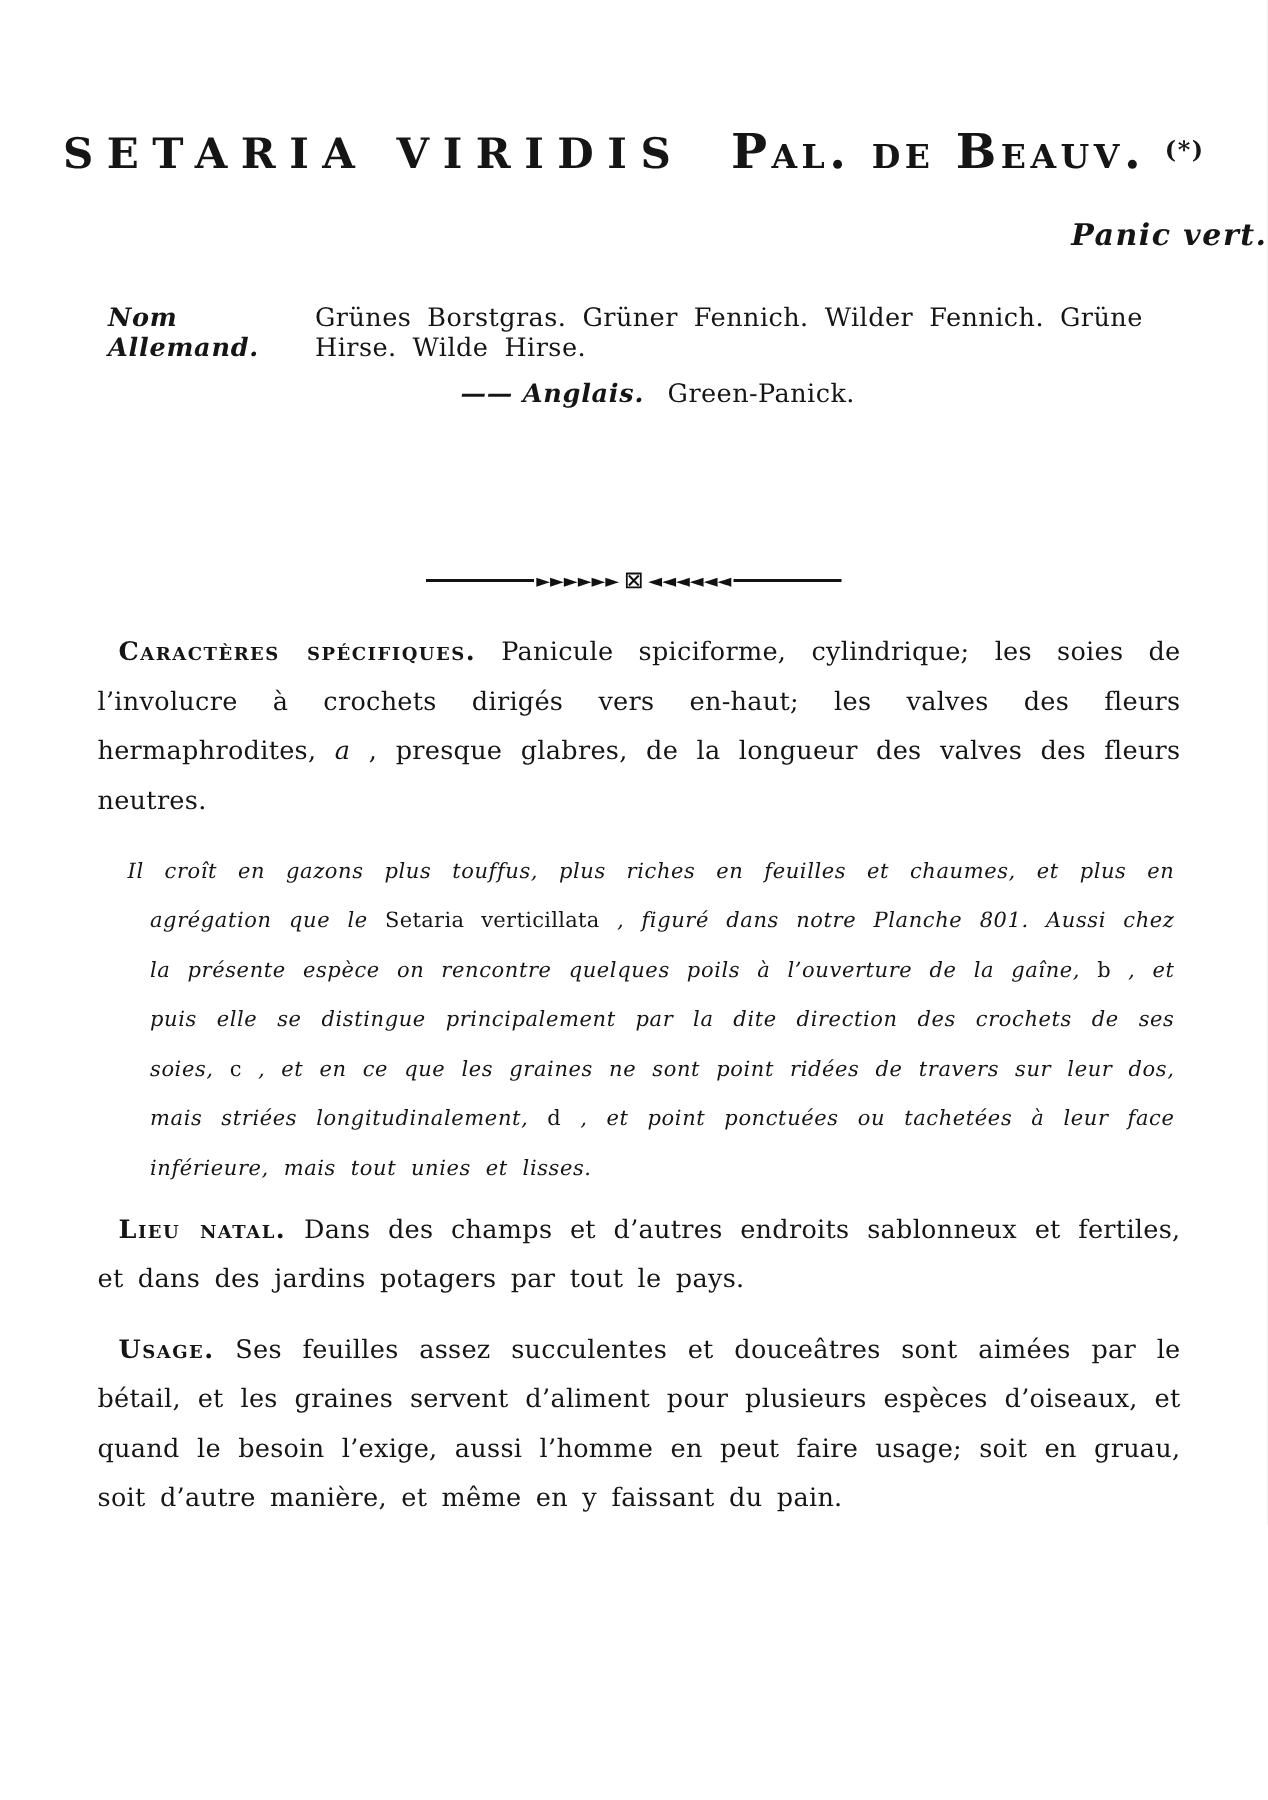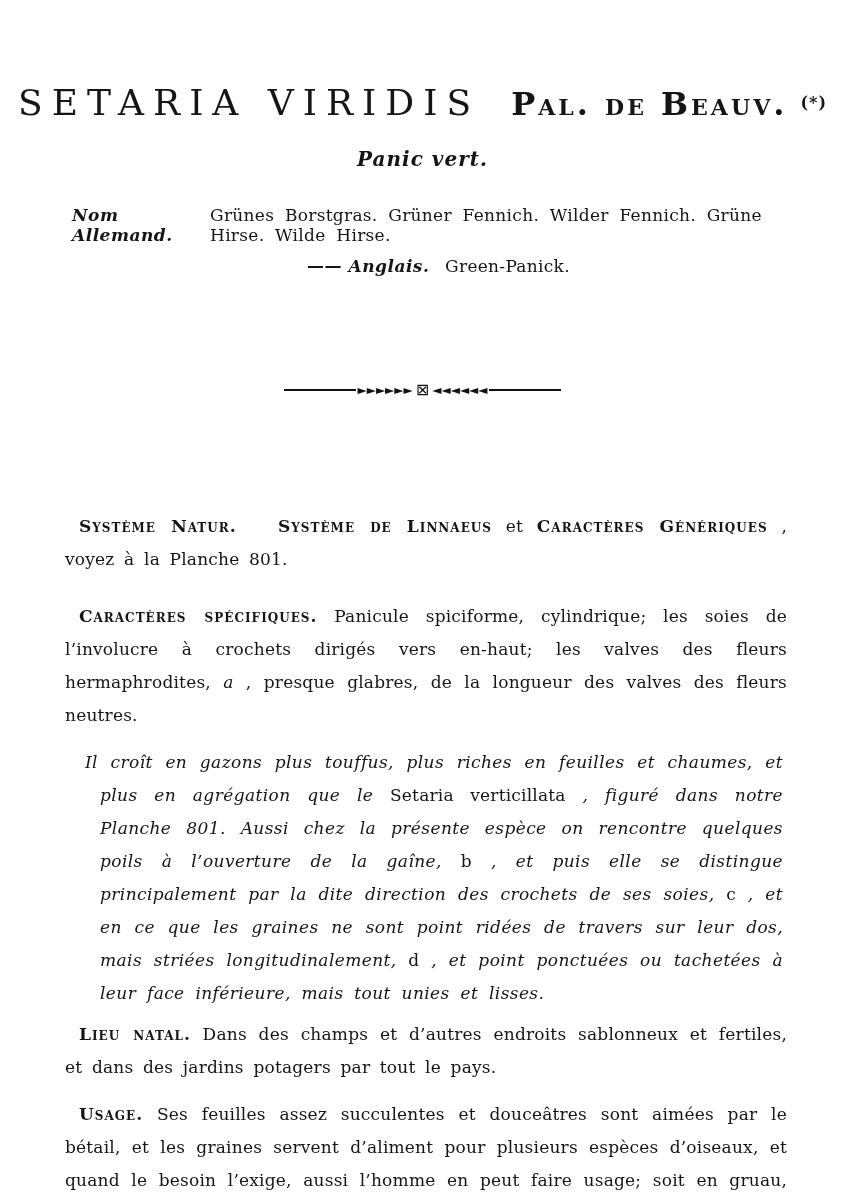--- a/index.html
+++ b/index.html
@@ -3,24 +3,24 @@
 <meta charset="utf-8">
 <style>
   html,body { margin:0; padding:0; background:#e8e8e8; }
   .page {
     width:845px; height:1200px; margin:0 auto; background:#ffffff;
     position:relative; overflow:hidden;
     font-family:"DejaVu Serif", serif; color:#151515;
   }
   
   .title-line { padding-top:82px; text-align:center; white-space:nowrap; }
-  .title-main  { font-size:36px; font-weight:normal; letter-spacing:9px; }
+  .title-main  { font-size:28px; font-weight:bold; letter-spacing:9px; }
   .title-author{ font-size:32px; font-weight:bold; font-variant:small-caps; letter-spacing:3px; margin-left:26px; }
   .title-mark  { font-size:16px; font-weight:bold; vertical-align:7px; margin-left:8px; letter-spacing:1px; }
-  .subtitle { margin-top:24px; text-align:center; font-size:20px; font-weight:bold; font-style:italic; letter-spacing:1px; }
+  .subtitle { margin-top:24px; text-align:right; font-size:20px; font-weight:bold; font-style:italic; letter-spacing:1px; }
 
   
   .names { margin:34px 40px 0 72px; font-size:17px; }
   .name-row { display:flex; margin-bottom:11px;justify-content:center; }
   .name-label { width:138px; flex:0 0 138px; font-style:italic; font-weight:bold; letter-spacing:0.5px; }
   .name-value { font-weight:normal; letter-spacing:0.3px; word-spacing:5px; }
 
   
   .fleur { margin-top:22px; text-align:center; font-size:17.5px; }
   .fleur-label { font-style:italic; font-weight:bold; margin-right:6px; }
@@ -40,21 +40,21 @@
   }
   .system-line { margin-top:112px; }
   .chars-para  { margin-top:24px; }
   .habitat-para{ margin-top:8px; }
   .usage-para  { margin-top:14px; }
   .sc { font-variant:small-caps; font-weight:bold; letter-spacing:1px; }
   .it { font-style:italic; }
 
   
   .quote {
-    margin:14px 62px 0 100px; font-size:17px; line-height:33px;
+    margin:14px 62px 0 100px; font-size:14px; line-height:33px;
     text-align:justify; text-indent:-15px; font-style:italic;
     word-spacing:5px; letter-spacing:0.4px;
   }
   .quote .rm { font-style:normal; letter-spacing:0.2px; }
 </style>
 </head>
 <body>
 
 <div class="page">
 
@@ -79,28 +79,20 @@
 
 
   <div class="divider">
     <span class="line"></span>
     <span class="arrows">►►►►►►</span>
     <span class="ornament">⊠</span>
     <span class="arrows">◄◄◄◄◄◄</span>
     <span class="line"></span>
   </div>
 
-  <div class="para system-line">
-    <span class="sc">Système Natur.</span>
-    <span>&nbsp; </span>
-    <span class="sc">Système de Linnaeus</span>
-    <span> et </span>
-    <span class="sc">Caractères Génériques</span>
-    <span>, voyez à la Planche 801.</span>
-  </div>
 
   <div class="para chars-para">
     <span class="sc">Caractères spécifiques.</span>
     <span> Panicule spiciforme, cylindrique; les soies de l’involucre à crochets dirigés vers en-haut; les valves des fleurs hermaphrodites, </span>
     <span class="it">a</span>
     <span>, presque glabres, de la longueur des valves des fleurs neutres.</span>
   </div>
 
   <div class="quote">
     <span>Il croît en gazons plus touffus, plus riches en feuilles et chaumes, et plus en agrégation que le </span>

